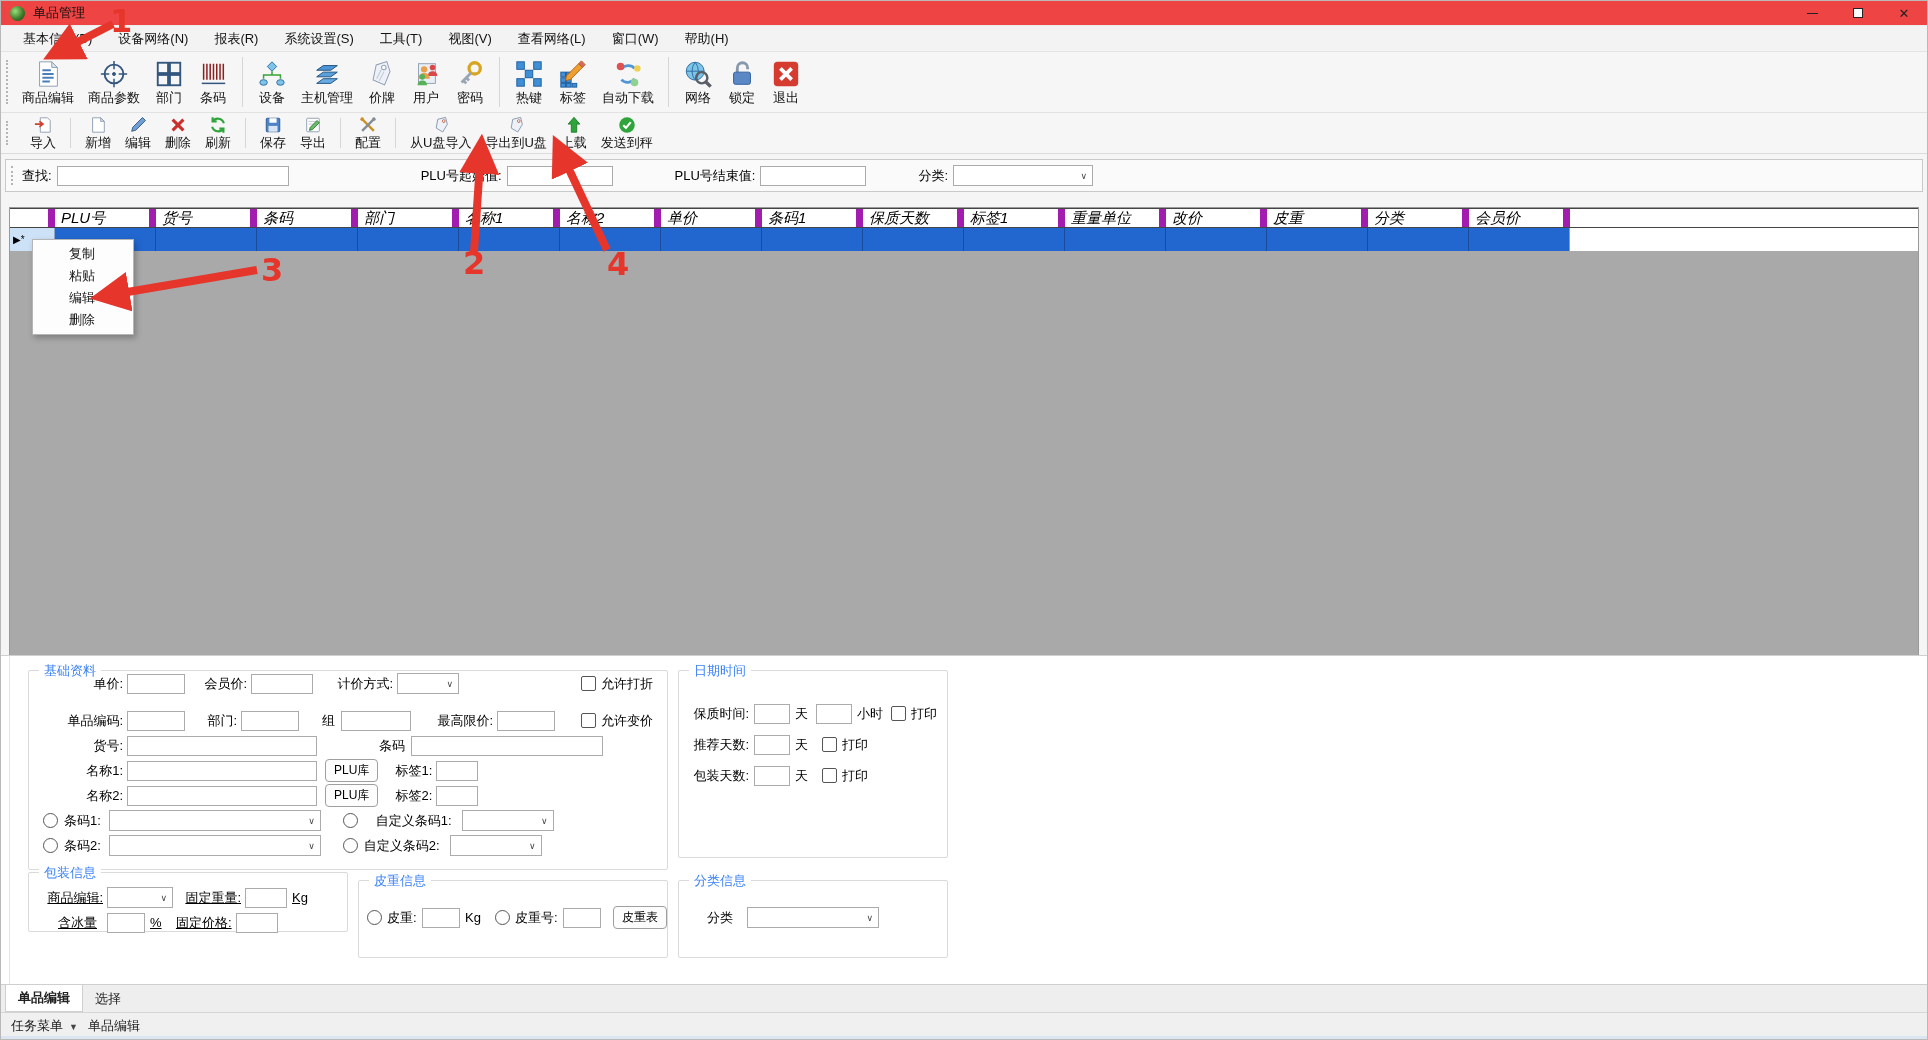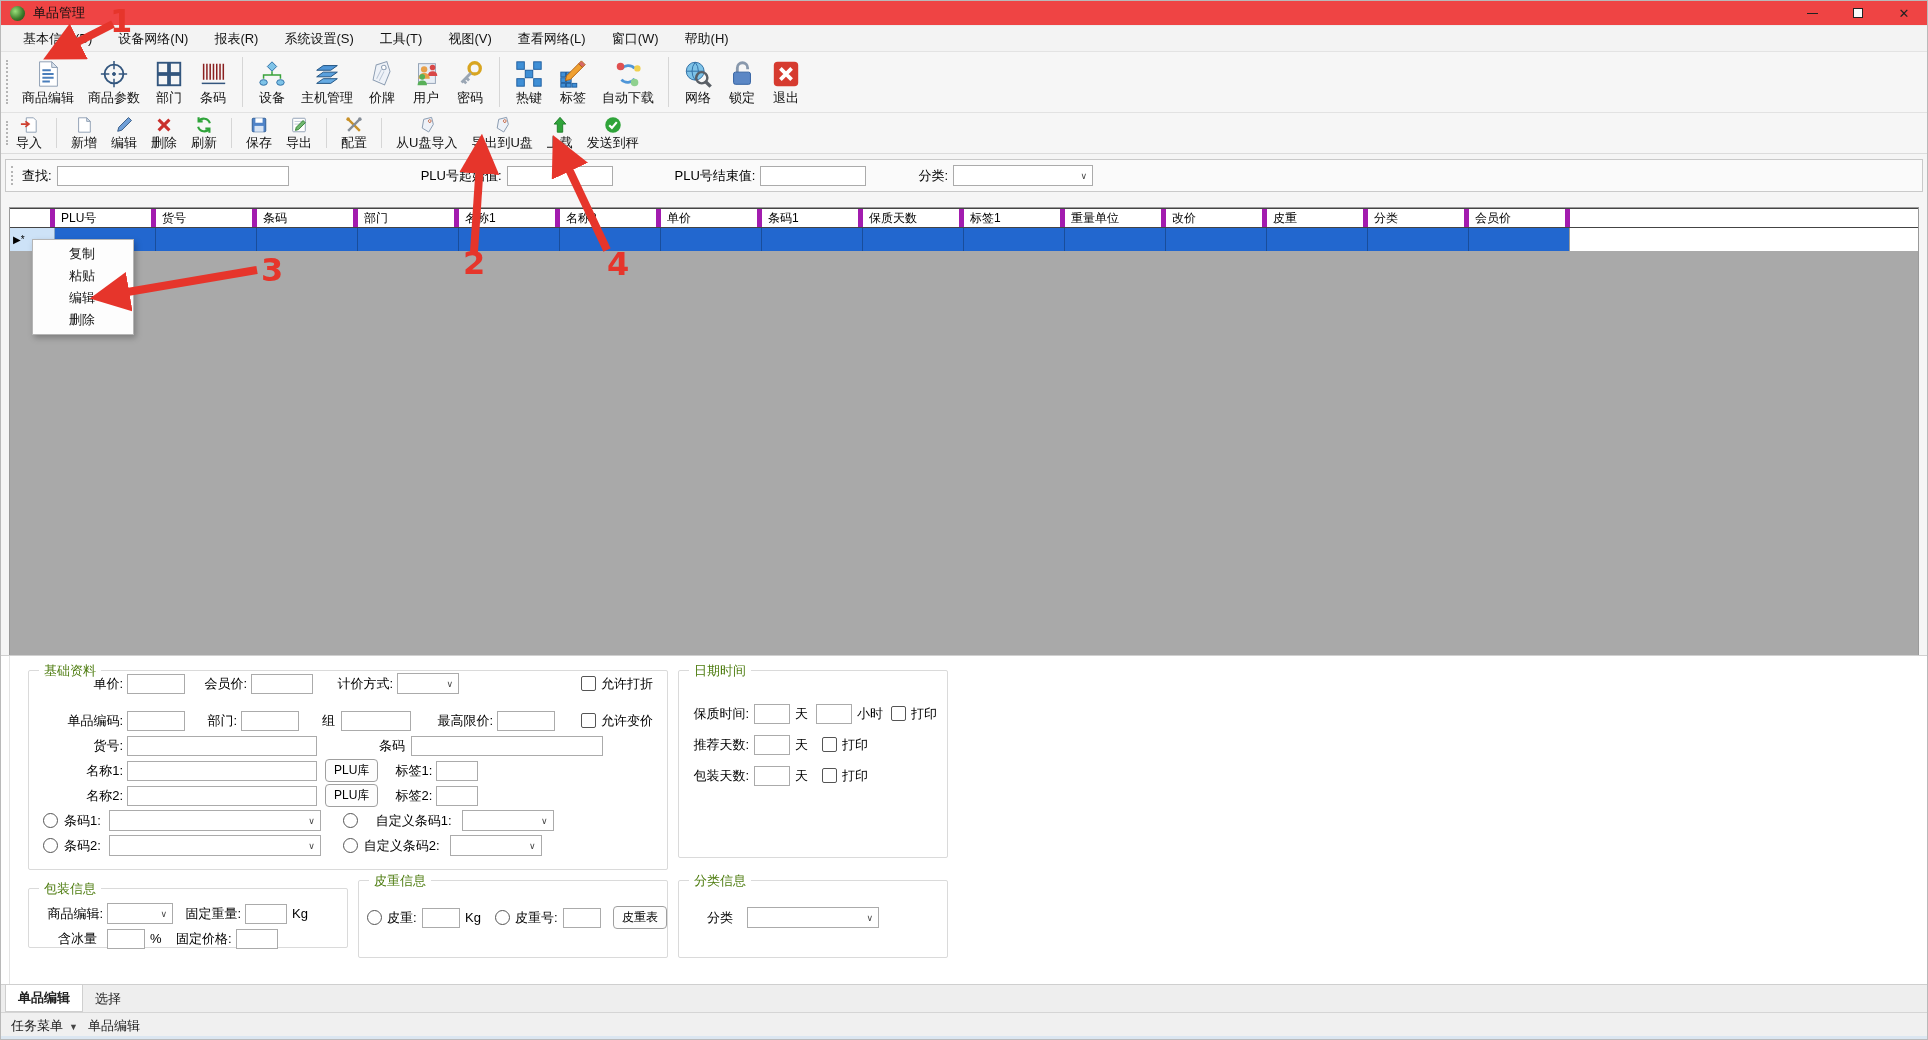--- a/index.html
+++ b/index.html
@@ -24,21 +24,21 @@
   .glyph-restore::after{content:"";position:absolute;right:0;top:0;width:8px;height:8px;border:1px solid #222;}
   .glyph-restore::after{z-index:-1;}
 
   
   .menubar{height:25px;flex:0 0 25px;background:#f3f3f3;display:flex;align-items:center;padding-left:10px;border-bottom:1px solid #e3e3e3;gap:2px;}
   .menu-item{padding:3px 12px;font-size:13px;color:#111;}
 
   
   .toolbar{display:flex;align-items:center;background:#f6f6f6;position:relative;}
   .toolbar.main{height:60px;flex:0 0 60px;border-bottom:1px solid #e2e2e2;padding-left:14px;}
-  .toolbar.edit{height:40px;flex:0 0 40px;border-bottom:1px solid #dcdcdc;padding-left:8px;}
+  .toolbar.edit{height:40px;flex:0 0 40px;border-bottom:1px solid #dcdcdc;padding-left:22px;}
   .toolbar::before{content:"";position:absolute;left:5px;top:8px;bottom:8px;border-left:2px dotted #b5b5b5;}
   .tb-sep{width:1px;align-self:stretch;margin:5px 7px;background:#d6d6d6;}
   .tbtn{display:flex;flex-direction:column;align-items:center;justify-content:center;padding:2px 7px;gap:2px;cursor:default;border-radius:3px;}
   .tbtn .tb-label{font-size:13px;color:#111;white-space:nowrap;line-height:14px;}
   .toolbar.main .tb-ico{width:30px;height:30px;}
   .toolbar.edit .tb-ico{width:18px;height:18px;}
   .tb-ico svg{width:100%;height:100%;display:block;}
 
   
   .filter-wrap{flex:0 0 44px;padding:5px 4px 4px 4px;background:#f5f5f5;}
@@ -48,42 +48,42 @@
   .inp{border:1px solid #ababab;background:#fff;height:20px;box-sizing:border-box;}
   .combo{border:1px solid #ababab;background:#fff;height:21px;box-sizing:border-box;position:relative;}
   .combo::after{content:"∨";position:absolute;right:5px;top:50%;transform:translateY(-52%);font-size:9px;color:#444;}
   .fi-search{width:232px;}
   .fi-plu{width:106px;}
   .fi-cat{width:140px;}
 
   
   .table-area{flex:1 1 auto;margin:0 8px;background:#fff;border:1px solid #9a9a9a;border-bottom:none;display:flex;flex-direction:column;min-height:0;position:relative;}
   .thead{height:18px;flex:0 0 18px;display:flex;border-bottom:1px solid #444;border-top:1px solid #444;background:#fff;}
-  .th{width:101px;flex:0 0 101px;border-right:5px solid #a21caf;font-size:12px;display:flex;align-items:center;padding-left:6px;box-sizing:border-box;white-space:nowrap;overflow:hidden;}
+  .th{width:101px;flex:0 0 101px;border-right:7px solid #a21caf;font-size:15px;display:flex;align-items:center;padding-left:6px;box-sizing:border-box;white-space:nowrap;overflow:hidden;font-style:italic;}
   .th.sel-h{width:45px;flex:0 0 45px;}
   .thead .spacer,.selrow .spacer{flex:1 1 auto;border:none;}
   .selrow{height:23px;flex:0 0 23px;display:flex;background:#fff;}
   .td{width:101px;flex:0 0 101px;background:#2267cf;border-right:1px solid rgba(0,0,0,0.25);box-sizing:border-box;}
   .td.sel-c{width:45px;flex:0 0 45px;background:#cde2f7;color:#000;font-size:10px;display:flex;align-items:center;padding-left:3px;border-right:1px solid #8aa8c8;}
   .td.last{border-right:1px solid #9a9a9a;}
   .grid-empty{flex:1 1 auto;background:#a9a9a9;}
   .ctx{position:absolute;left:22px;top:31px;width:100px;background:#fdfdfd;border:1px solid #b5b5b5;box-shadow:2px 3px 6px rgba(0,0,0,0.25);padding:3px 0;z-index:30;}
   .ctx-item{height:22px;display:flex;align-items:center;padding-left:36px;font-size:13px;color:#111;}
 
   
   .detail{flex:0 0 328px;background:#fff;border-top:1px solid #d0d0d0;display:flex;flex-direction:column;}
   .dtabs{height:25px;flex:0 0 25px;display:flex;align-items:flex-end;padding-left:6px;gap:2px;background:#fff;border-bottom:1px solid #e0e0e0;}
   .dtab{padding:3px 10px;font-size:13px;color:#222;border:1px solid transparent;border-bottom:none;}
   .dtab.active{font-weight:bold;border-color:#d0d0d0;background:#fff;border-radius:2px 2px 0 0;}
   .dcontent{flex:1 1 auto;position:relative;border-left:1px solid #e4e4e4;margin-left:8px;}
 
   .grp{position:absolute;border:1px solid #dadada;border-radius:2px;box-sizing:border-box;background:#fff;}
-  .gt{position:absolute;top:-9px;left:10px;background:#fff;padding:0 5px;font-size:13px;color:#4d7c0f;}
+  .gt{position:absolute;top:-9px;left:10px;background:#fff;padding:0 5px;font-size:13px;color:#3b82f6;}
   #grp-basic{left:18px;top:14px;width:640px;height:200px;}
-  #grp-package{left:18px;top:232px;width:320px;height:60px;}
+  #grp-package{left:18px;top:216px;width:320px;height:60px;text-decoration:underline;}
   #grp-tare{left:348px;top:224px;width:310px;height:78px;}
   #grp-datetime{left:668px;top:14px;width:270px;height:188px;}
   #grp-category{left:668px;top:224px;width:270px;height:78px;}
 
   .frow{display:flex;align-items:center;height:25px;padding-left:8px;}
   .frow.first{margin-top:12px;}
   .lbl{font-size:13px;white-space:nowrap;text-align:right;flex:0 0 auto;}
   .chk{width:13px;height:13px;border:1px solid #555;border-radius:2px;background:#fff;display:inline-block;flex:0 0 auto;}
   .radio{width:13px;height:13px;border:1px solid #555;border-radius:50%;background:#fff;display:inline-block;flex:0 0 auto;}
   .chklbl{font-size:13px;margin-left:5px;white-space:nowrap;}

